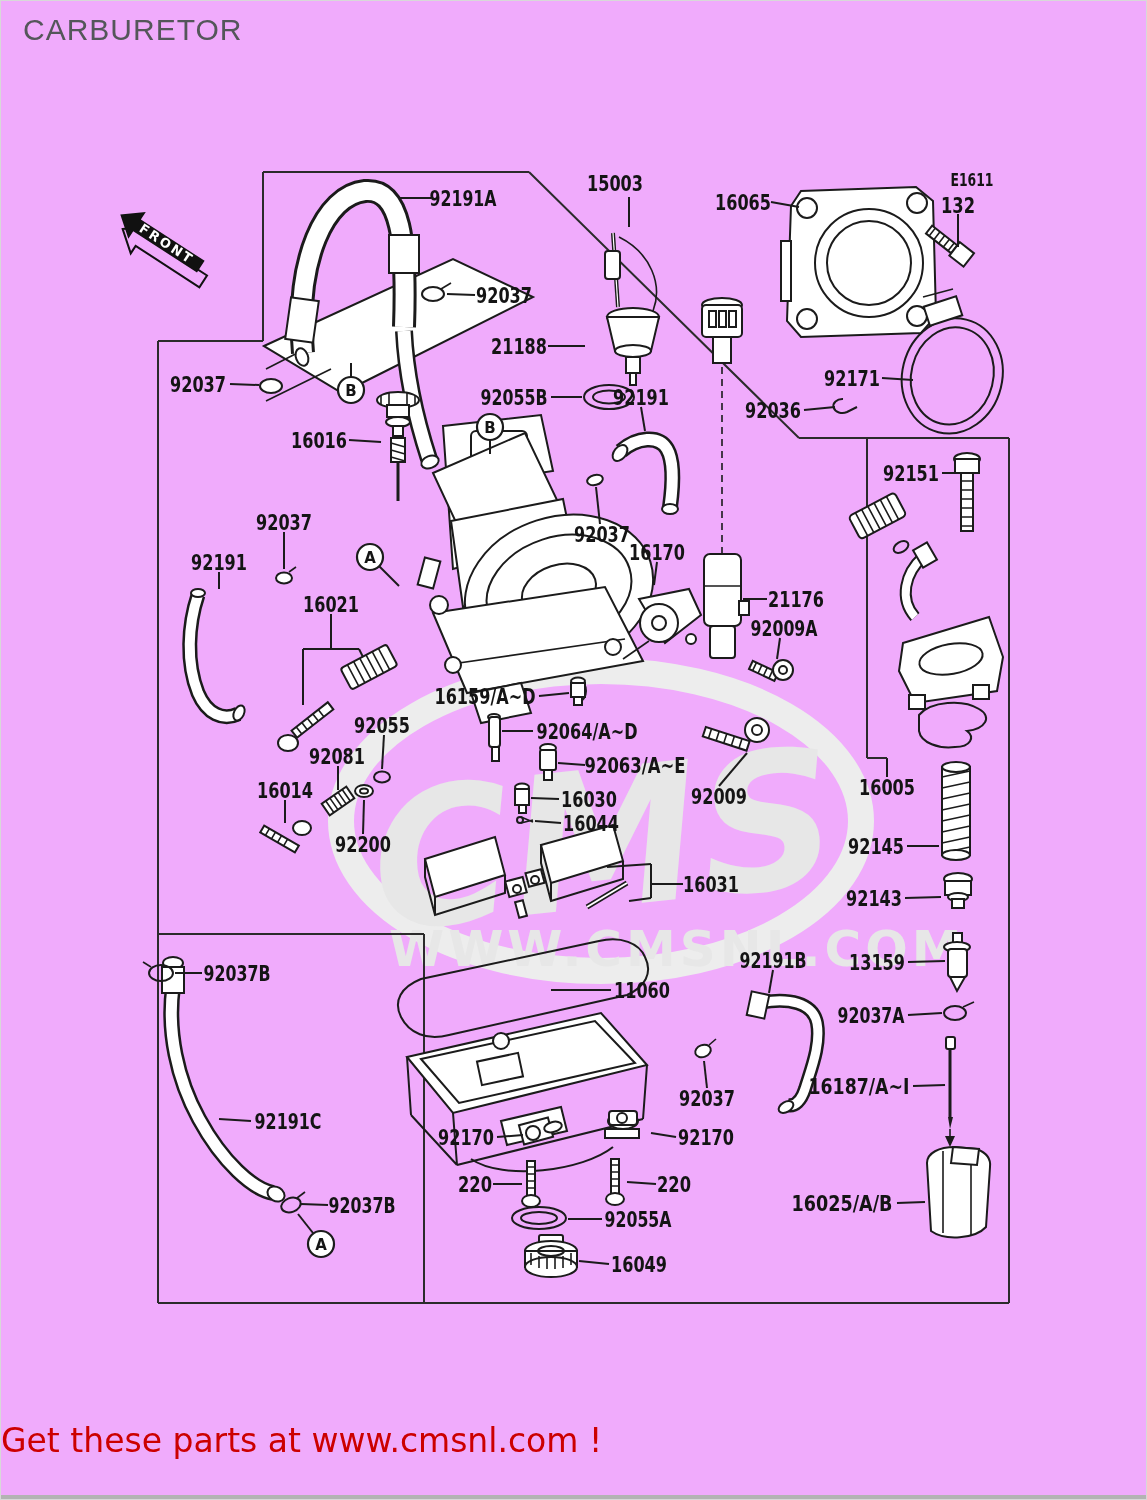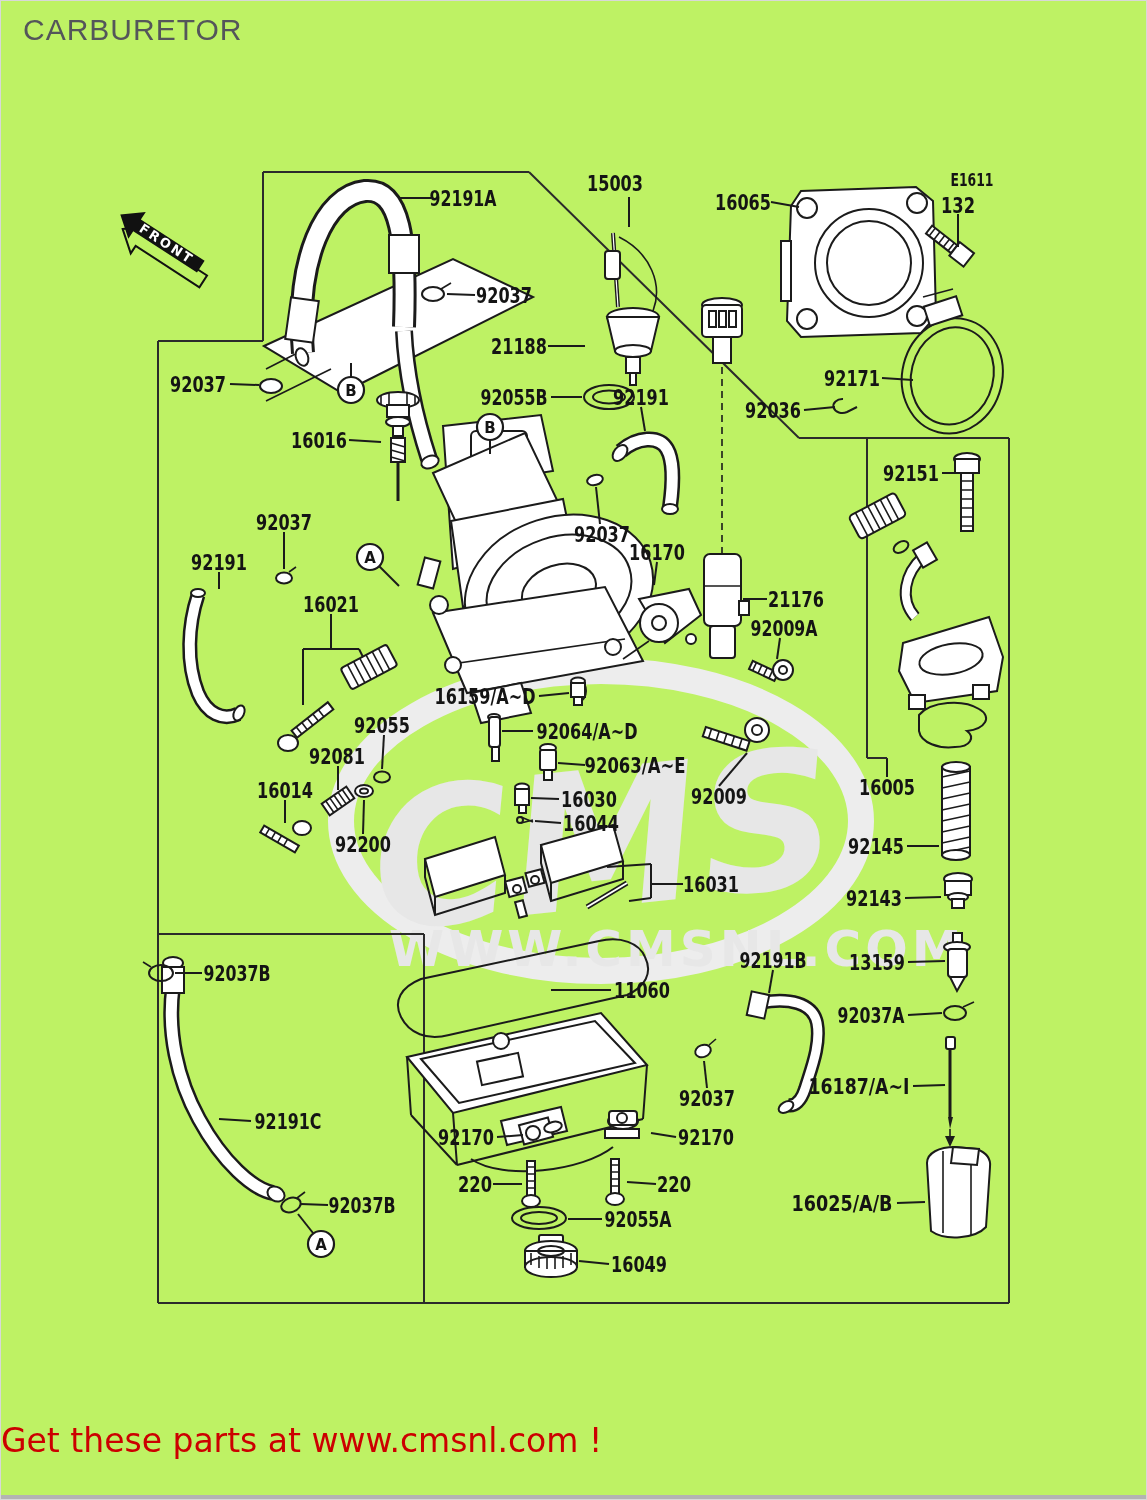--- a/index.html
+++ b/index.html
@@ -1,17 +1,17 @@
 <!DOCTYPE html>
 <html><head>
 <meta charset="utf-8">
 <style>
   html,body{margin:0;padding:0;background:#fff;}
   .page{
-    position:relative;width:1147px;height:1500px;background:#bef264;
+    position:relative;width:1147px;height:1500px;background:#f0abfc;
     border:1px solid #d8d8d8;box-sizing:border-box;overflow:hidden;
     font-family:"Liberation Sans",sans-serif;
   }
   .page-title{
     position:absolute;left:22px;top:12px;font-size:30px;font-weight:400;
     color:#54565a;letter-spacing:1px;
   }
   .footer-banner{
     position:absolute;left:0;top:1420px;width:100%;text-align:left;
     font-family:"DejaVu Sans",sans-serif;font-size:33px;color:#cc0000;

